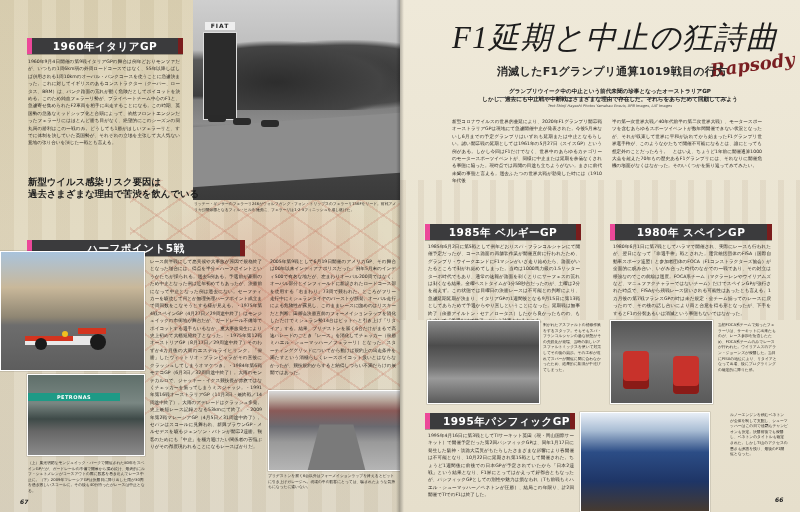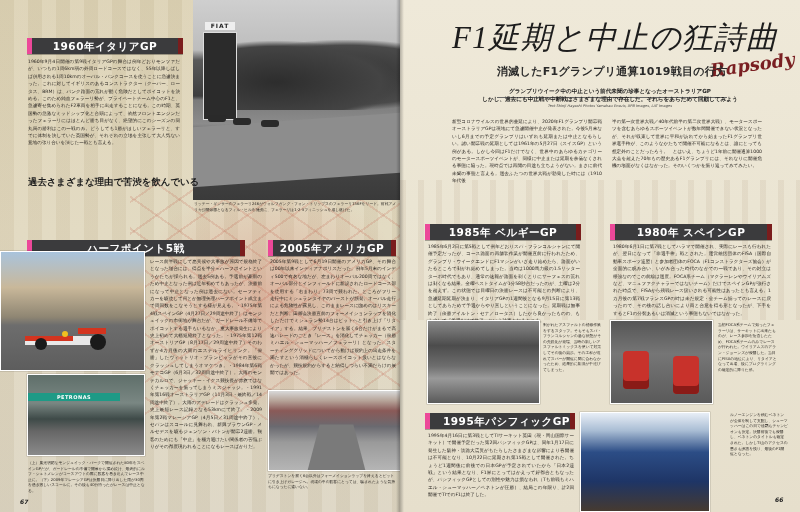--- a/index.html
+++ b/index.html
@@ -102,20 +102,21 @@
     <div class="tower-sign">FIAT</div>
     <div class="tower" style="top:32px;"></div>
     <div class="track"></div>
     <div class="car-bw" style="left:15px; top:115px;"></div>
     <div class="car-bw" style="left:40px; top:118px;"></div>
     <div class="car-bw" style="left:68px; top:120px;"></div>
   </div>
   <div class="caption" style="left:194px; top:201px; width:205px;">リッチー・ギンサーのフェラーリ246がウォルフガング・フォン・トリップスのフェラーリ156Fをリード。前戦アメリカ公開録勝となるフィル・ヒルを擁護に、フェラーリは1-2-3フィニッシュを成し遂げた。</div>
 
   <div class="pull-quote">
+    <div>新型ウイルス感染リスク要因は</div>
     <div>過去さまざまな理由で苦渋を飲んでいる</div>
   </div>
 
   <div class="sec-head" style="left:27px; top:240px; width:218px;">ハーフポイント5戦</div>
 
   <div class="photo photo-montjuic photo-border">
     <svg class="mclaren" viewBox="0 0 100 30">
       <rect x="2" y="14" width="70" height="9" fill="#e8e8e8"></rect>
       <rect x="2" y="14" width="48" height="5" fill="#d3341f"></rect>
       <rect x="55" y="6" width="28" height="6" fill="#d3341f"></rect>
@@ -124,21 +125,20 @@
       <circle cx="42" cy="12" r="3" fill="#f0c020"></circle>
     </svg>
   </div>
   <div class="photo photo-sepang photo-border">
     <div class="petronas-banner">PETRONAS</div>
   </div>
   <div class="caption" style="left:28px; top:460px; width:118px;">（上）風光明媚なモンジュイック・パークで開催された80年をスペインGPだが、ガードレールの不備で開幕から揉め続け、最終的にルフ・シュトメレンがコースアウトの際に観客を巻き込んでレース中止に。（下）2009年マレーシアGPは決勝日に降り出した雨が30周を過ぎ激しいスコールに。その後も40分待ったがレースは中止となる。</div>
 
   <div class="body-text" style="left:150px; top:258px; width:112px;">レース前半戦にして悪天候や大事故が原因で規格終了となった場合には、得点を半分＝ハーフポイントというかたちが採られる。過去5例ある。予選前が豪雨のため中止となった例は近年初めてもあったが、決勝前になって中止となった例は過去にない。セーフティカーを駆使して何とか無理矢理ハーフポイント成立まで周回数をこなそうとする様が見える。・1975年第4戦スペインGP（4月27日／29周途中終了）はモンジュイックの市街地が舞台だが、ガードレール不備等でボイコットする選手もいるなか、重大事故発生により史上初めて大幅短縮終了となった。・1975年第12戦オーストリアGP（8月17日／29周途中終了）そのわずか4カ月後の大雨のエステルライヒリンク。「優勝」したヴィットリオ・ブランビッラがその直後にクラッシュしてしまうオマケつき。・1984年第6戦モナコGP（6月3日／32周目途中終了）。大雨のモンテカルロで、ジャッキー・イクス競技長が赤旗ではなくチェッカーを振ってしまうミスジャッジ。・1991年第16戦オーストラリアGP（11月3日・最終戦／14周途中終了）。大雨のアデレードはクラッシュ多発。史上最短レース記録となる53kmにて終了。・2009年第2戦マレーシアGP（4月5日／31周途中終了）。セパンはスコールに見舞われ、新興ブラウンGP・メルセデスを駆るジェンソン・バトンが開幕2連勝。観客のためにも「中止」を極力避けたい関係者の苦悩ぶりがその都度現われることになるレースばかりだ。</div>
 
-  <div class="sec-head" style="left:268px; top:240px; width:128px;">2005年アメリカGP</div>
   <div class="body-text" style="left:270px; top:258px; width:126px;">2005年第9戦として6月19日開催のアメリカGP、その舞台は00年以来インディアナポリスだった。例年5月末のインディ500で有名な地だが、左まわりオーバル200周ではなく、オーバル部分とインフィールドに新設されたロードコース部を使用する「右まわり」73周で競われた。ところがフリー走行中にミシュランタイヤのバーストが頻発。オーバル走行による危険性が露見し、このままレースに臨めのはリスキーだと判断。田耀会決勝直前のフォーメイションラップを消化しただけでミシュラン勢14台はピットへと引き上げ「リタイア」する。結果、ブリヂストンを履く6台だけがまるで高速パレードのごとき「レース」を消化してチェッカー（優勝ミハエル・シューマッハー／フェラーリ）となった。スターティンググリッドについてから動けば規約上の出走条件を満たすという消極らしくレースボイコット扱いとはならなかったが、競技規約からすると納得しづらい不満だらけの展開ではあった。</div>
 
   <div class="photo photo-indy photo-border">
     <div class="indy-track"></div>
   </div>
   <div class="caption" style="left:268px; top:473px; width:130px;">ブリヂストンを履く6台以外はフォーメイションラップを終えるとピットに引き上げガレージへ。現場の中の観客にとっては、騙されたような気持ちになったに違いない。</div>
 
   <div class="page-num" style="left:20px; top:498px;">67</div>
 </div>
 

